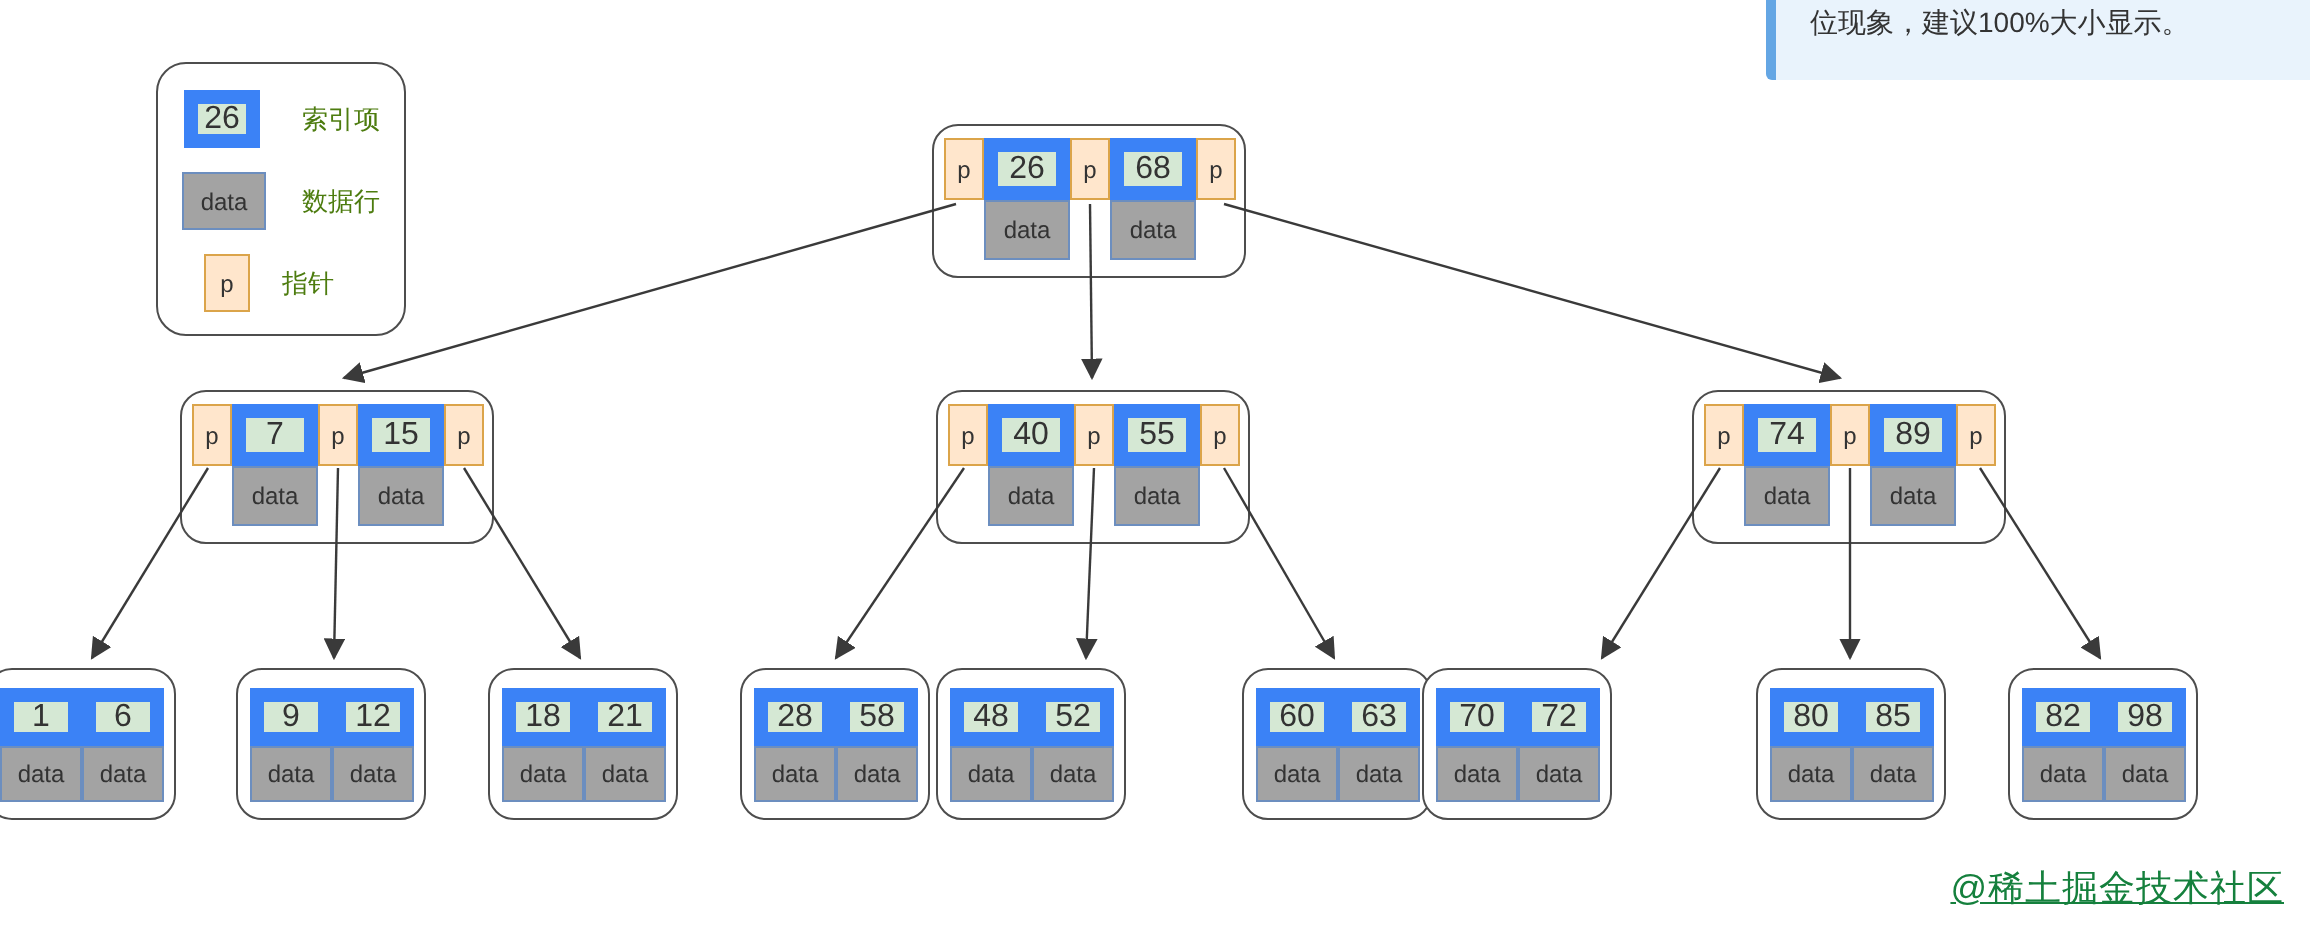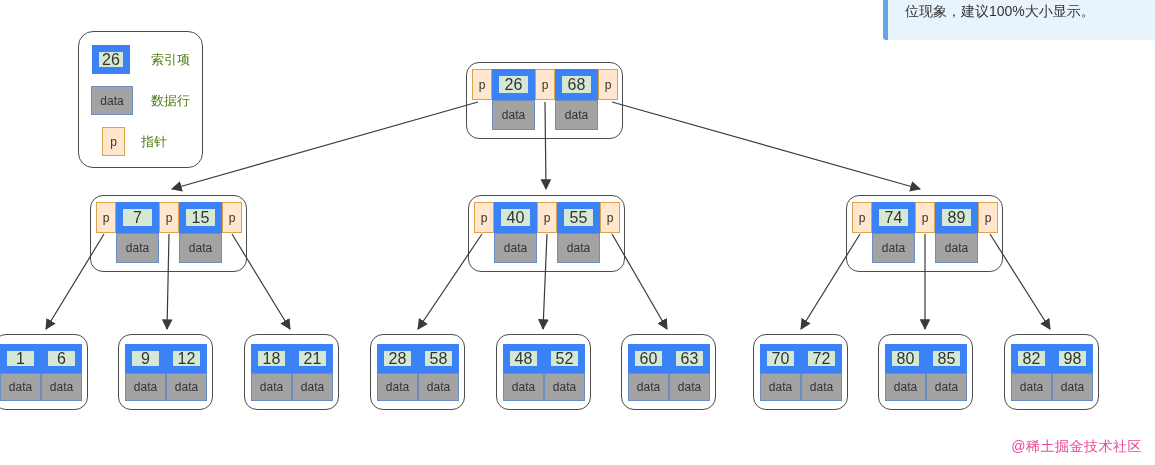--- a/index.html
+++ b/index.html
@@ -36,21 +36,21 @@
   .lg-row{position:absolute;left:0;width:100%;height:29px;display:flex;align-items:center;}
   .lg-row .cell{height:29px;}
   .lg-label{font-size:13px;color:#4d7c0f;}
   
   .notification{position:absolute;top:0;right:0;width:272px;height:40px;z-index:5;
                 background:#e9f3fc;border-left:5px solid #64a6e4;box-sizing:border-box;
                 padding:1px 0 0 17px;font-size:14px;color:#333;line-height:21px;
                 border-bottom-left-radius:3px;}
   
   .watermark{position:absolute;right:13px;bottom:9px;z-index:4;
-             font-size:14px;color:#ec4899;letter-spacing:0.5px;}
+             font-size:18px;color:#15803d;letter-spacing:0.5px;text-decoration:underline;}
 </style>
 </head>
 <body>
 
 <div class="canvas">
 
   <svg class="edges" width="1155" height="465" viewBox="0 0 1155 465">
     <defs>
       <marker id="ah" viewBox="0 0 10 10" refX="9" refY="5" markerWidth="9" markerHeight="9" orient="auto">
         <path d="M0,0 L10,5 L0,10 z" fill="#3a3a3a"></path>
@@ -162,37 +162,37 @@
     </div>
   </div>
   <div class="leaf" style="left:370px;top:334px;">
     <div class="lgrid">
       <span class="cell ck">28</span>
       <span class="cell ck">58</span>
       <span class="cell cd">data</span>
       <span class="cell cd">data</span>
     </div>
   </div>
-  <div class="leaf" style="left:496px;top:334px;">
+  <div class="leaf" style="left:468px;top:334px;">
     <div class="lgrid">
       <span class="cell ck">48</span>
       <span class="cell ck">52</span>
       <span class="cell cd">data</span>
       <span class="cell cd">data</span>
     </div>
   </div>
   <div class="leaf" style="left:621px;top:334px;">
     <div class="lgrid">
       <span class="cell ck">60</span>
       <span class="cell ck">63</span>
       <span class="cell cd">data</span>
       <span class="cell cd">data</span>
     </div>
   </div>
-  <div class="leaf" style="left:753px;top:334px;padding-left:16px;">
+  <div class="leaf" style="left:711px;top:334px;padding-left:16px;">
     <div class="lgrid">
       <span class="cell ck">70</span>
       <span class="cell ck">72</span>
       <span class="cell cd">data</span>
       <span class="cell cd">data</span>
     </div>
   </div>
   <div class="leaf" style="left:878px;top:334px;">
     <div class="lgrid">
       <span class="cell ck">80</span>

